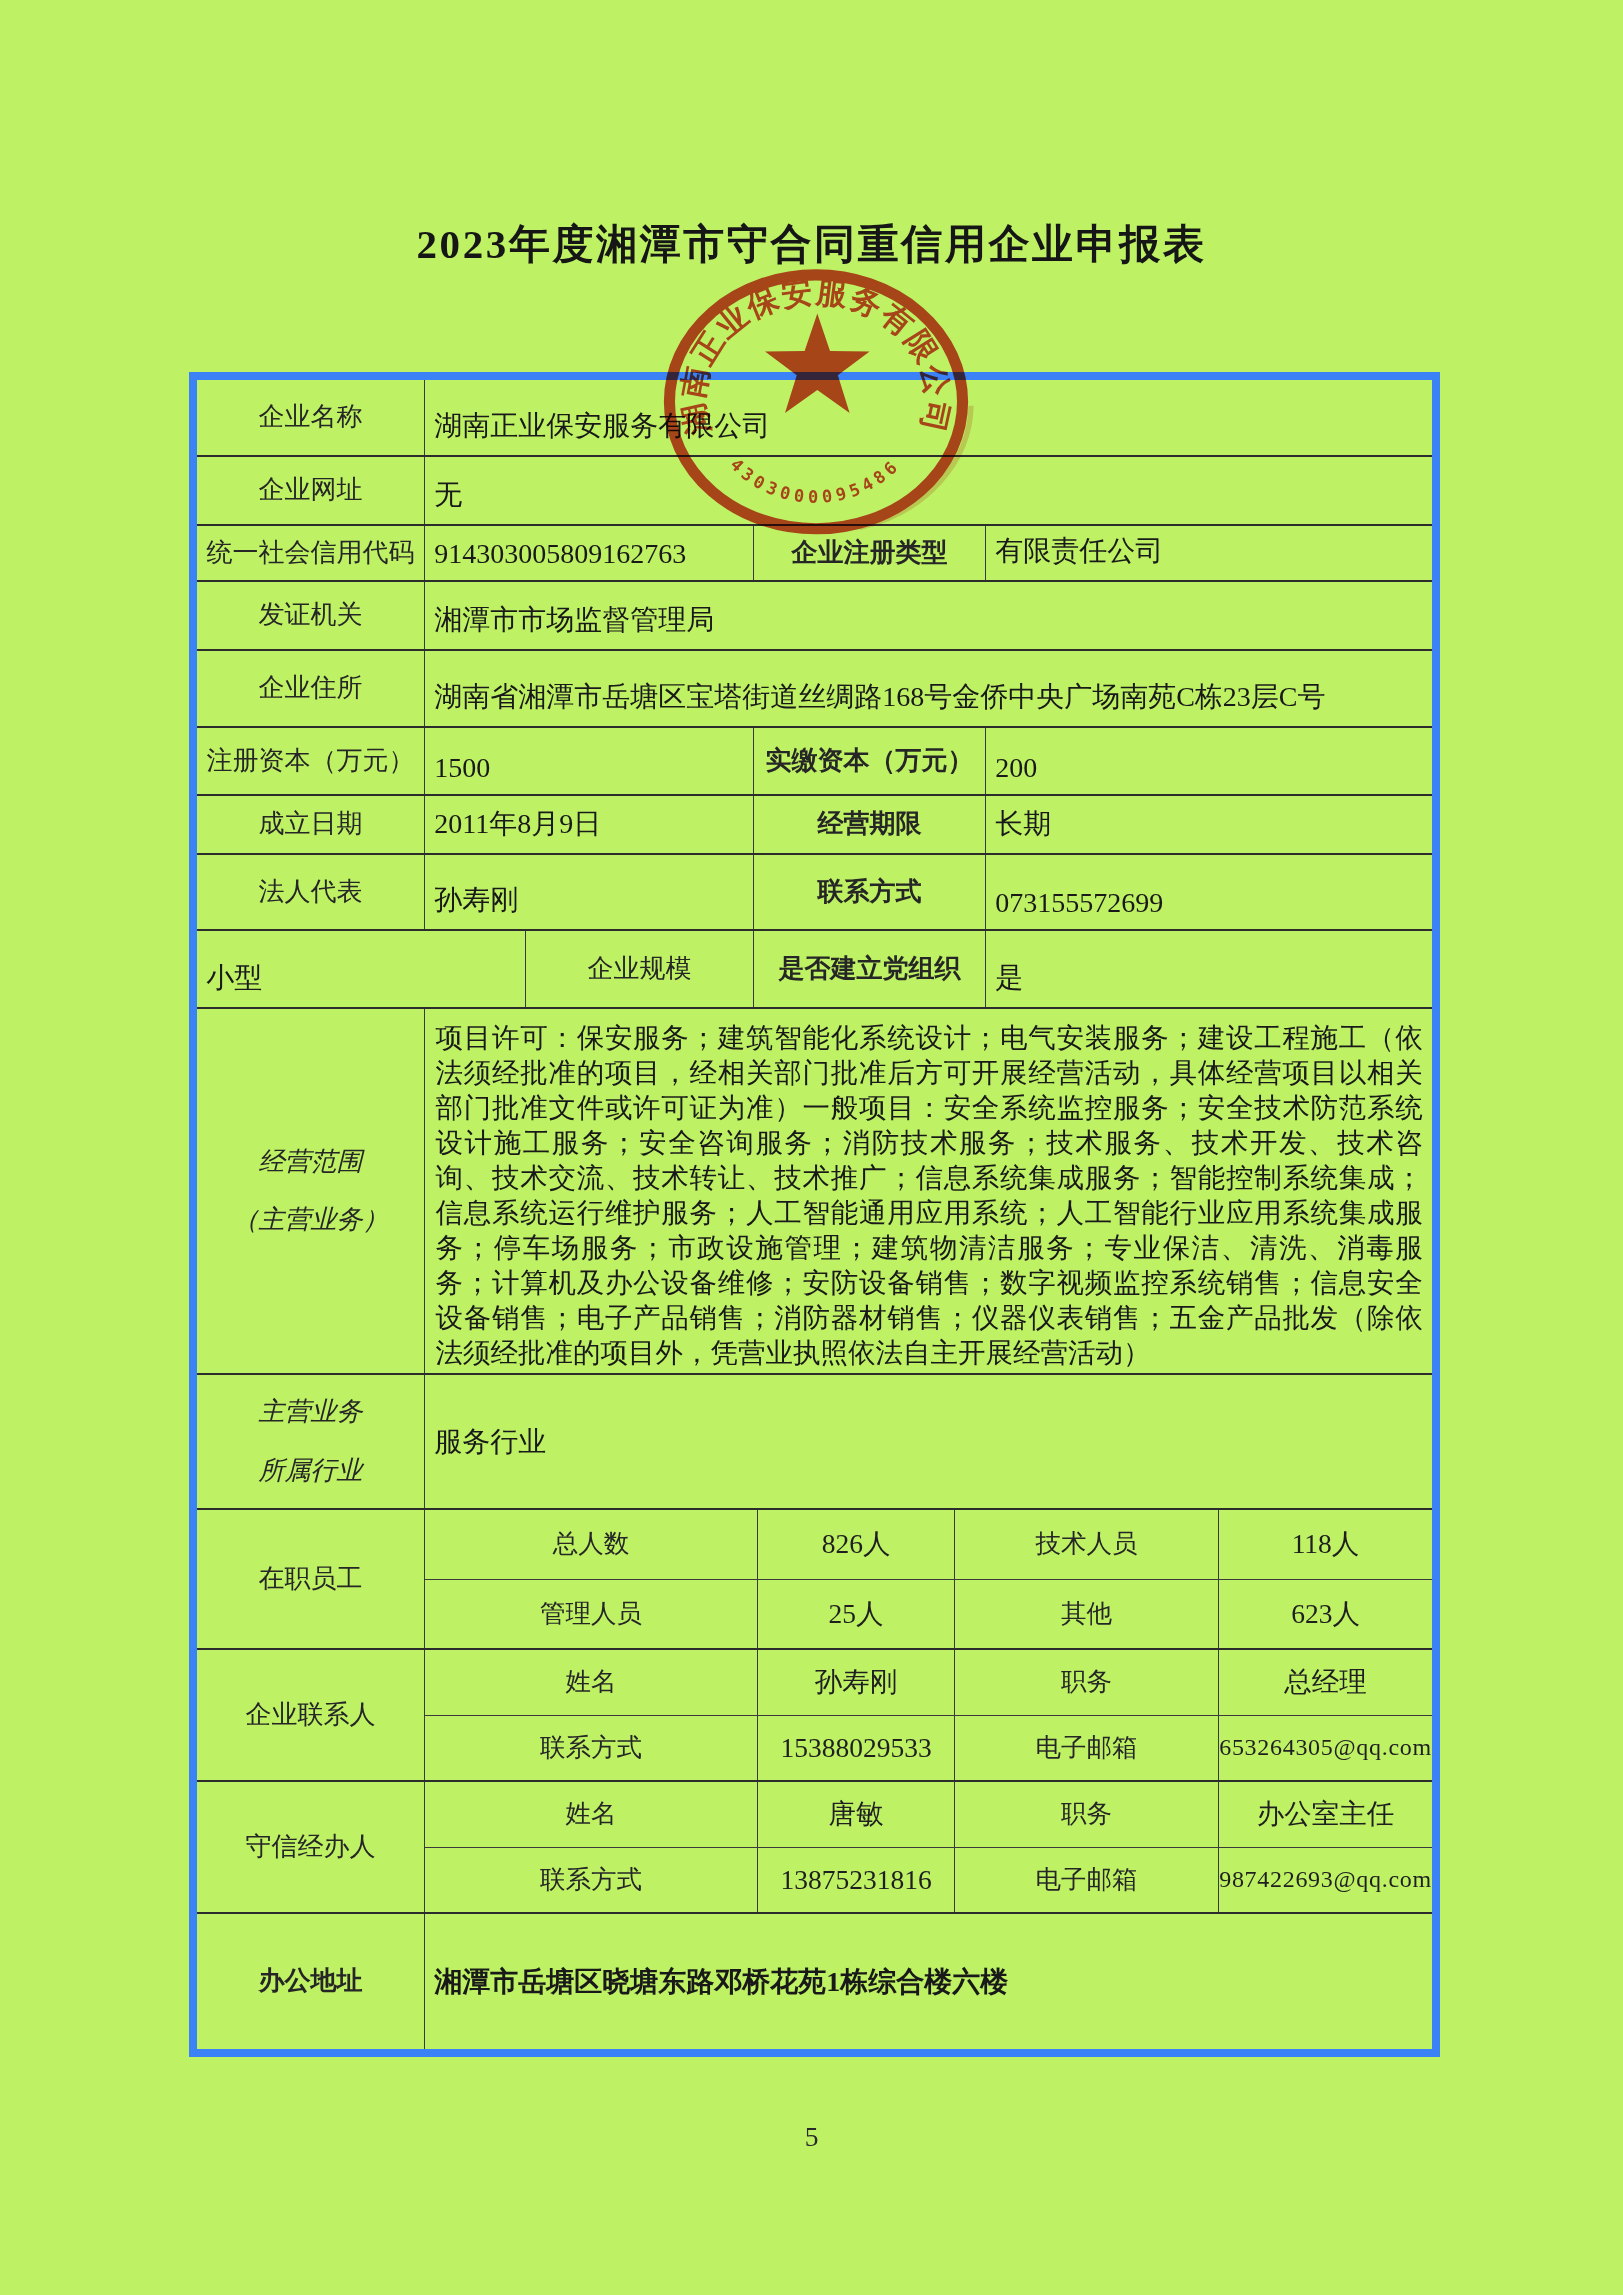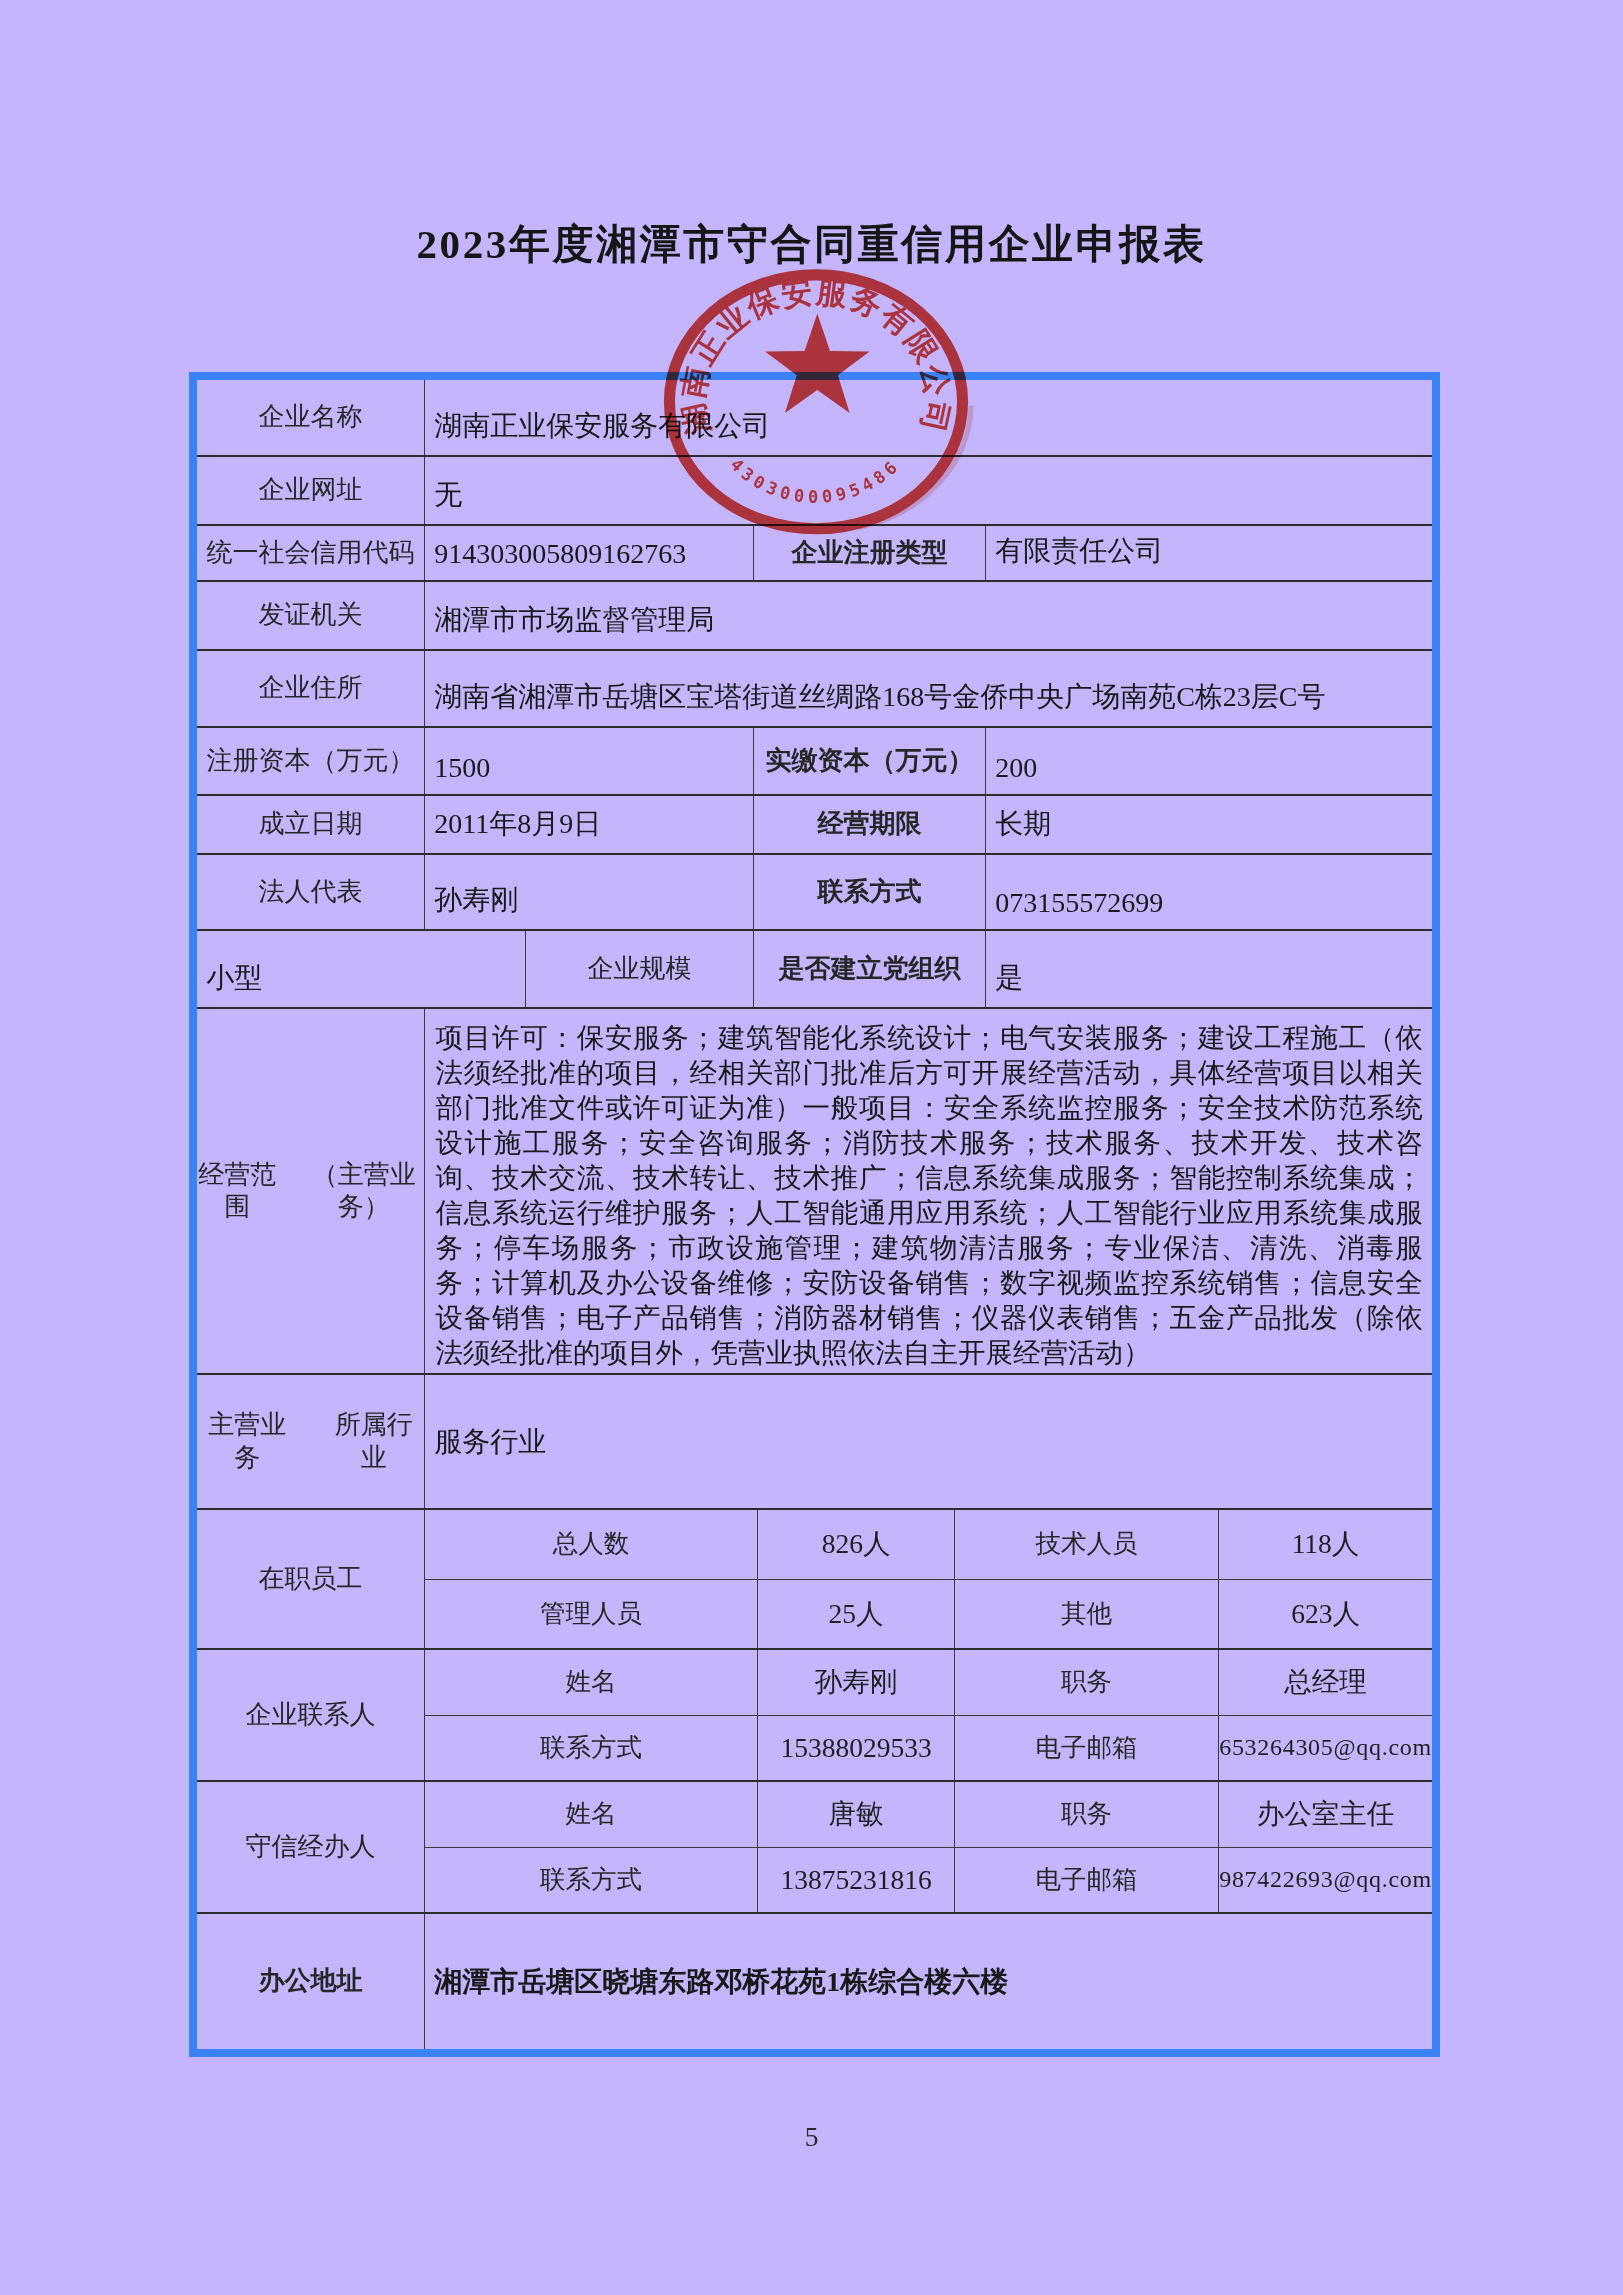--- a/index.html
+++ b/index.html
@@ -1,21 +1,21 @@
 <!DOCTYPE html>
 <html style="font-size:10.5px"><head>
 <meta charset="utf-8">
 <style>
   * { margin:0; padding:0; box-sizing:border-box; }
   body { background:#e8e8e8; }
   .page {
     position:relative;
     width:1623px; height:2295px;
     margin:0 auto;
-    background:#c4b5fd;
+    background:#bef264;
     font-family:"Liberation Serif","DejaVu Serif",serif;
     color:#1f1f1f;
     overflow:hidden;
   }
   .doc-title {
     position:absolute; top:217px; left:0; width:100%;
     text-align:center;
     font-size:41px; font-weight:bold; letter-spacing:2.6px;
     color:#161616;
   }
@@ -39,21 +39,21 @@
   .val.mid { align-items:center; padding-bottom:0; }
   
   .w1 { width:228px; } .w2 { width:329px; } .w3 { width:232px;font-weight:bold; } .w4 { flex:1; }
   .wm { flex:1; }
   
   .h1{height:77px}.h2{height:69px}.h3{height:56px}.h4{height:69px}
   .h5{height:77px}.h6{height:68px}.h7{height:59px}.h8{height:76px}
   .h9{height:78px}.h10{height:366px}.h11{height:135px}.h12{height:140px}
   .h13{height:132px}.h14{height:132px}.h15{height:135px}
   
-  .lab2 { flex-direction:row; gap:26px; }
+  .lab2 { flex-direction:column; gap:26px;font-style:italic; }
   .lab2 .ln { font-size:26px; }
   
   .scope-val {
     flex:1; display:block; padding:10.5px 9.2px 6.5px 10.5px;
     font-size:27.5px; line-height:35px; text-align:justify; color:#191919;
   }
   
   .span-right { flex:1; display:flex; flex-direction:column; }
   .subrow { flex:1; display:flex; border-bottom:1.3px solid #3a3a3a; }
   .subrow:last-child { border-bottom:none; }

